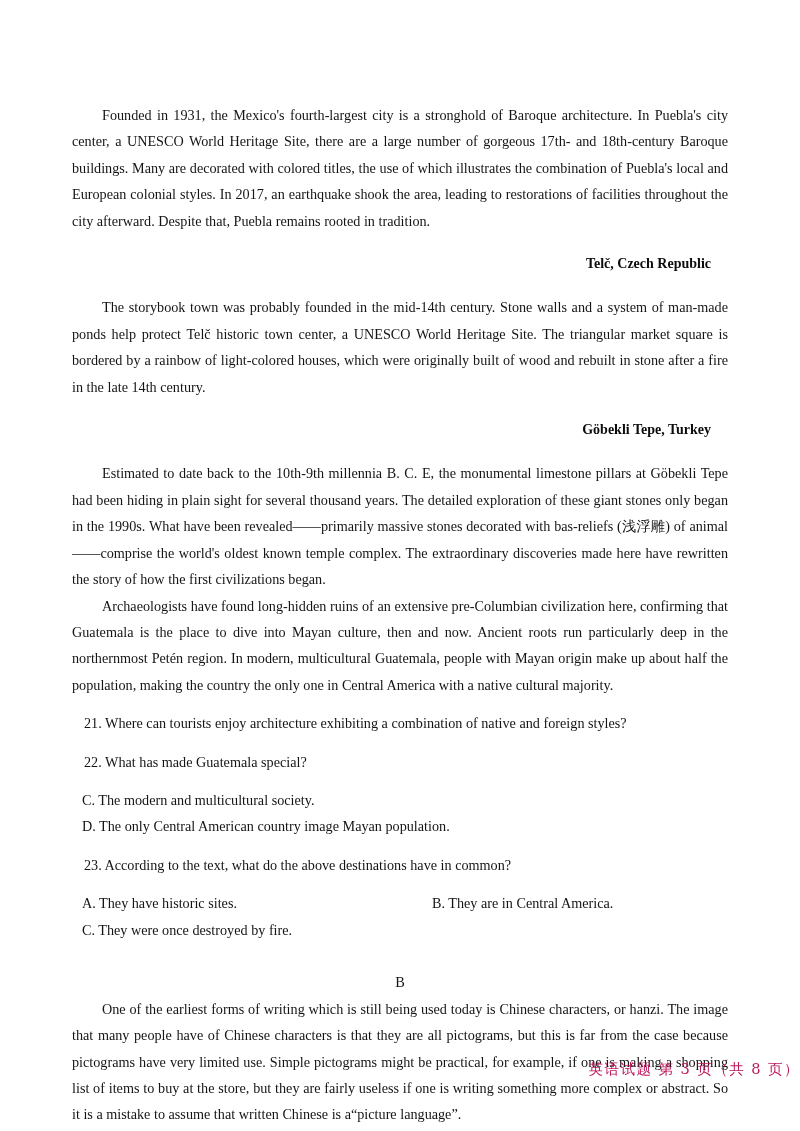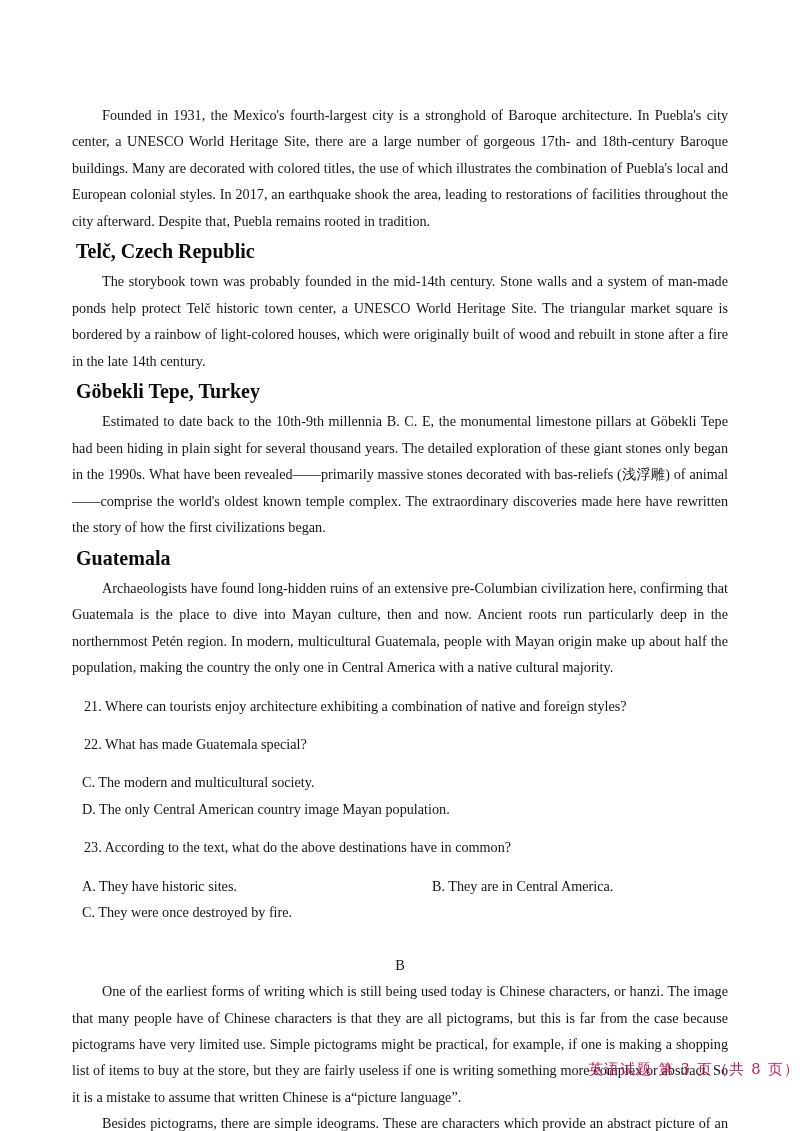--- a/index.html
+++ b/index.html
@@ -32,25 +32,25 @@
   p.body-text {
     margin: 0;
     font-size: 14.2px;
     line-height: 26.4px;
     text-align: justify;
     text-justify: inter-word;
     text-indent: 30px;
     color: #141414;
   }
   h3.sub-heading {
-    margin: 4px;
-    font-size: 20px;
+    margin: 17px;
+    font-size: 14px;
     line-height: 26.4px;
     font-weight: bold;
-    text-align: left;
+    text-align: right;
     color: #0c0c0c;
   }
   .section-letter {
     margin: 0;
     font-size: 14.4px;
     line-height: 26.4px;
     text-align: center;
     color: #141414;
   }
   .spacer-line {
@@ -109,21 +109,20 @@
     <p class="body-text">Founded in 1931, the Mexico's fourth-largest city is a stronghold of Baroque architecture. In Puebla's city center, a UNESCO World Heritage Site, there are a large number of gorgeous 17th- and 18th-century Baroque buildings. Many are decorated with colored titles, the use of which illustrates the combination of Puebla's local and European colonial styles. In 2017, an earthquake shook the area, leading to restorations of facilities throughout the city afterward. Despite that, Puebla remains rooted in tradition.</p>
 
     <h3 class="sub-heading">Telč, Czech Republic</h3>
 
     <p class="body-text">The storybook town was probably founded in the mid-14th century. Stone walls and a system of man-made ponds help protect Telč historic town center, a UNESCO World Heritage Site. The triangular market square is bordered by a rainbow of light-colored houses, which were originally built of wood and rebuilt in stone after a fire in the late 14th century.</p>
 
     <h3 class="sub-heading">Göbekli Tepe, Turkey</h3>
 
     <p class="body-text">Estimated to date back to the 10th-9th millennia B. C. E, the monumental limestone pillars at Göbekli Tepe had been hiding in plain sight for several thousand years. The detailed exploration of these giant stones only began in the 1990s. What have been revealed——primarily massive stones decorated with bas-reliefs (浅浮雕) of animal——comprise the world's oldest known temple complex. The extraordinary discoveries made here have rewritten the story of how the first civilizations began.</p>
 
-    <h3 class="sub-heading">Guatemala</h3>
 
     <p class="body-text">Archaeologists have found long-hidden ruins of an extensive pre-Columbian civilization here, confirming that Guatemala is the place to dive into Mayan culture, then and now. Ancient roots run particularly deep in the northernmost Petén region. In modern, multicultural Guatemala, people with Mayan origin make up about half the population, making the country the only one in Central America with a native cultural majority.</p>
 
     <div>
       <p class="question">21. Where can tourists enjoy architecture exhibiting a combination of native and foreign styles?</p>
     </div>
 
     <div>
       <p class="question">22. What has made Guatemala special?</p>
       <div class="options-stacked">

